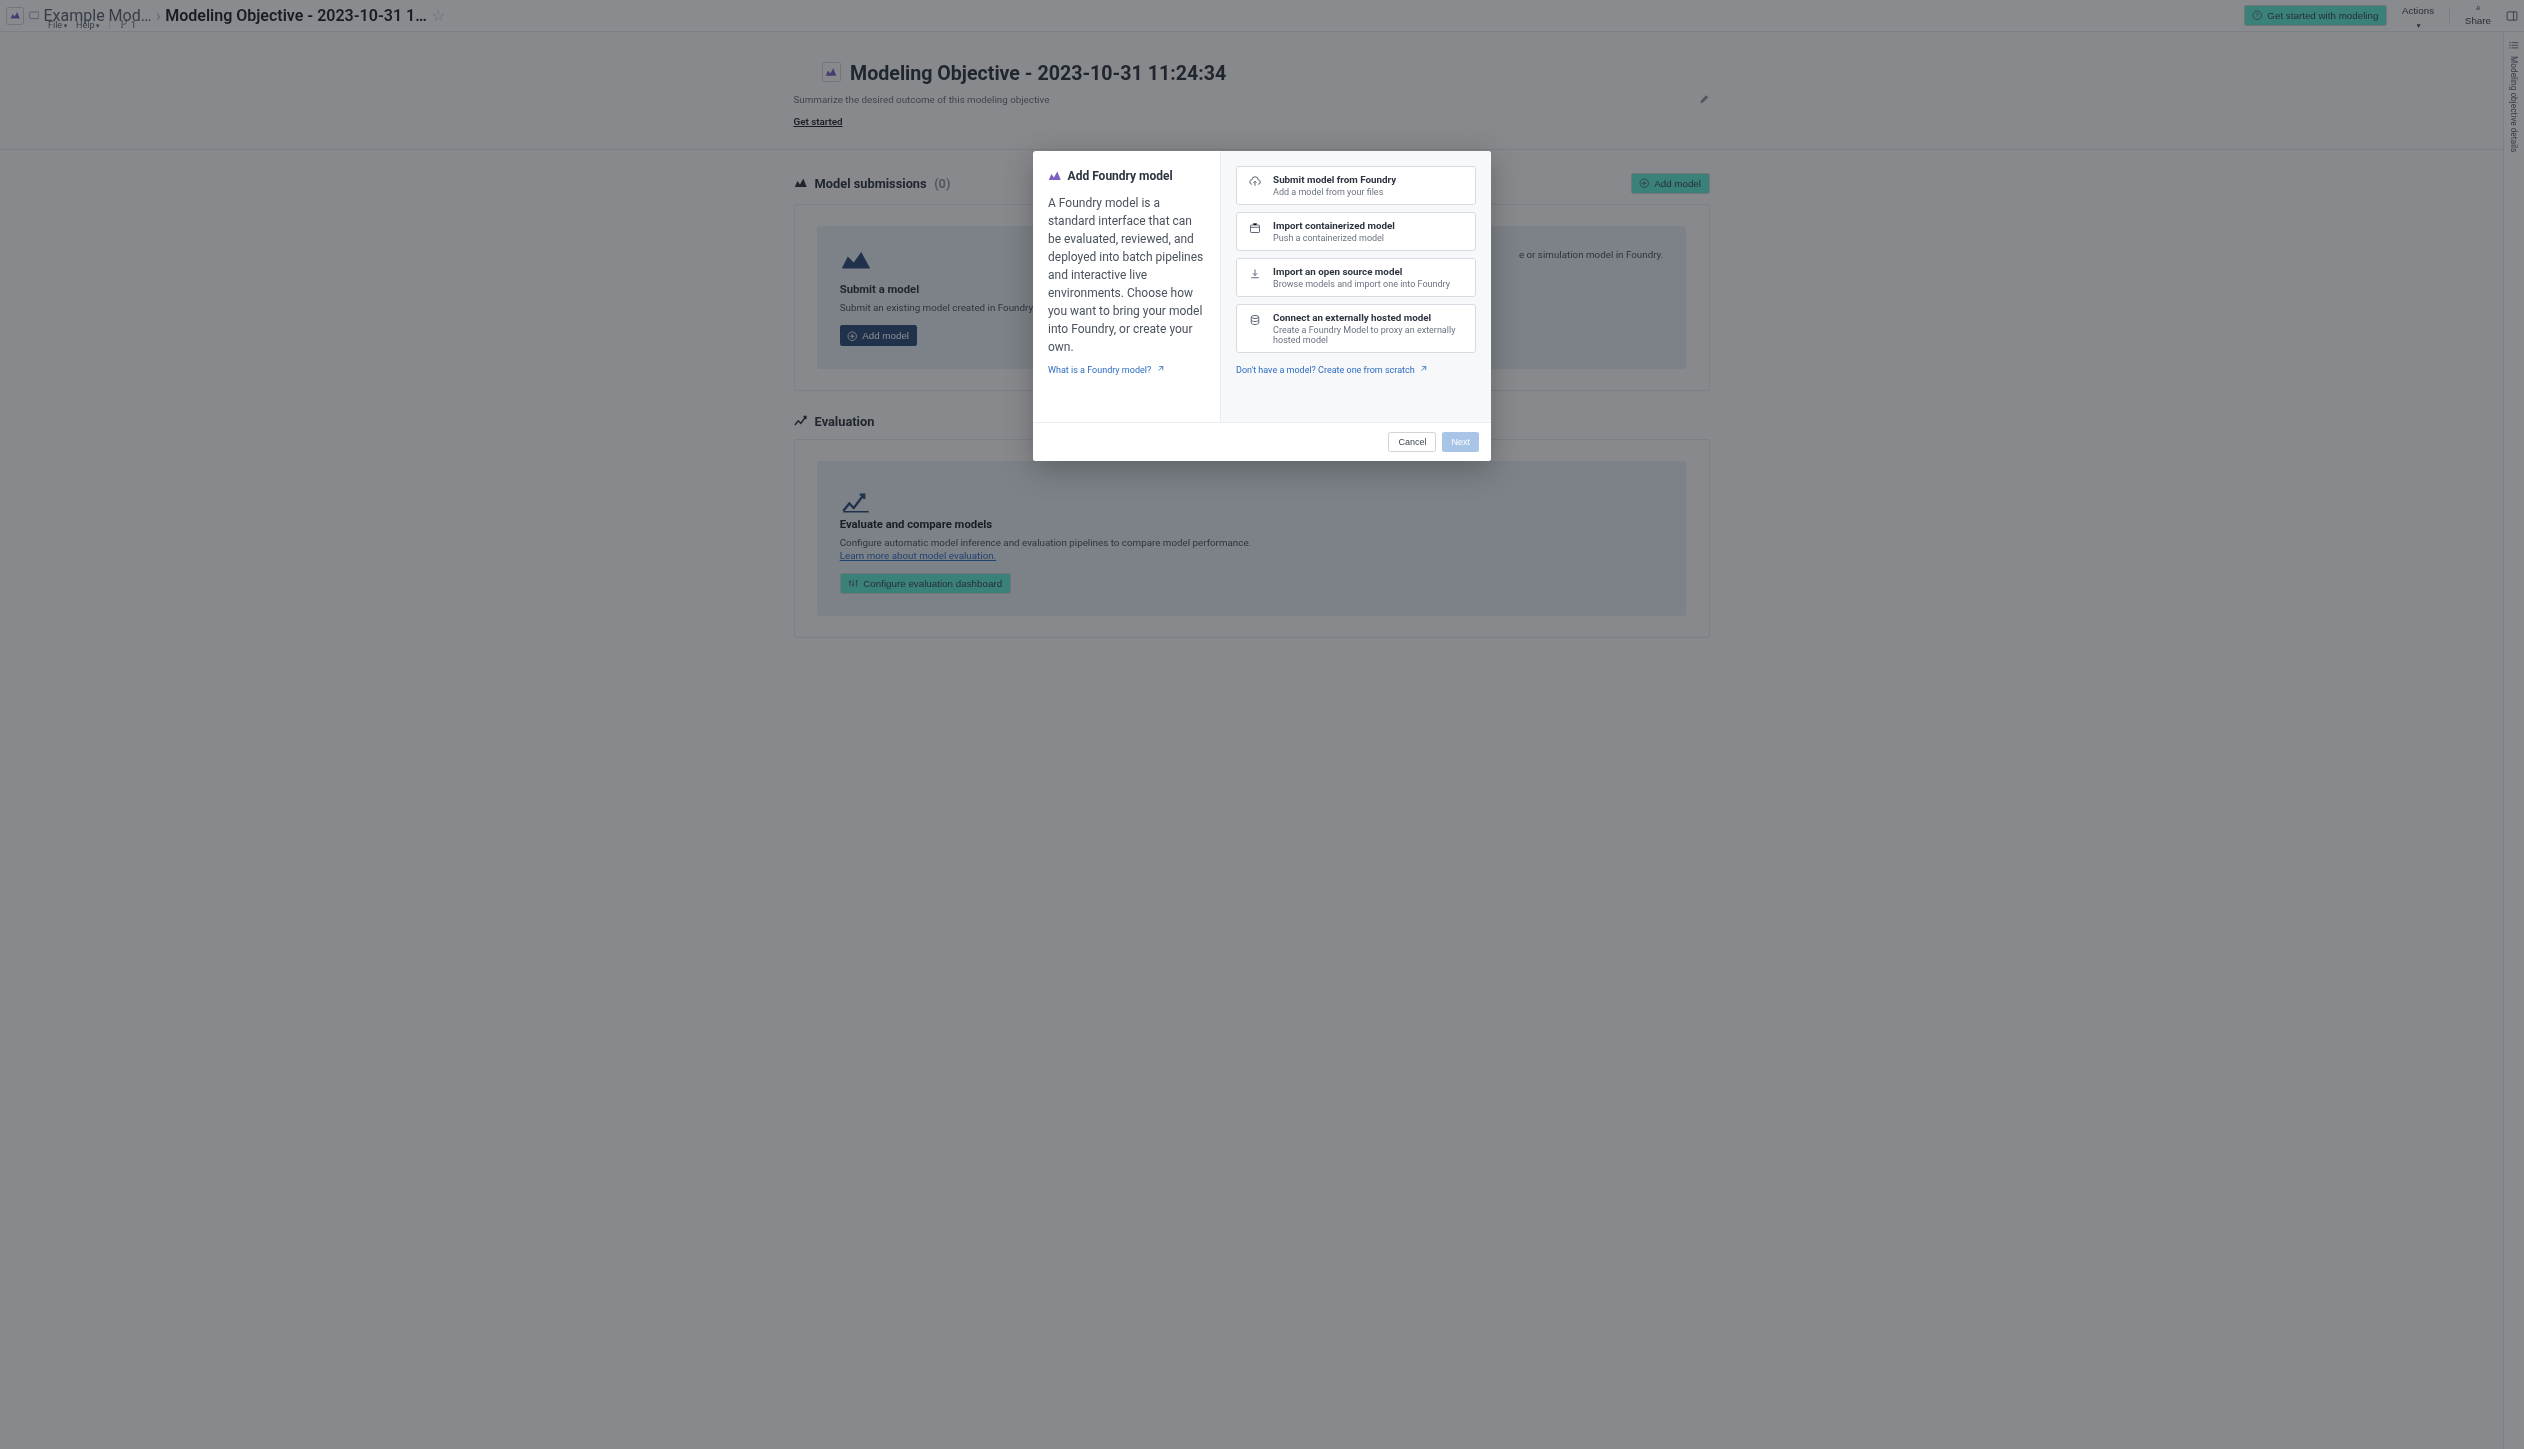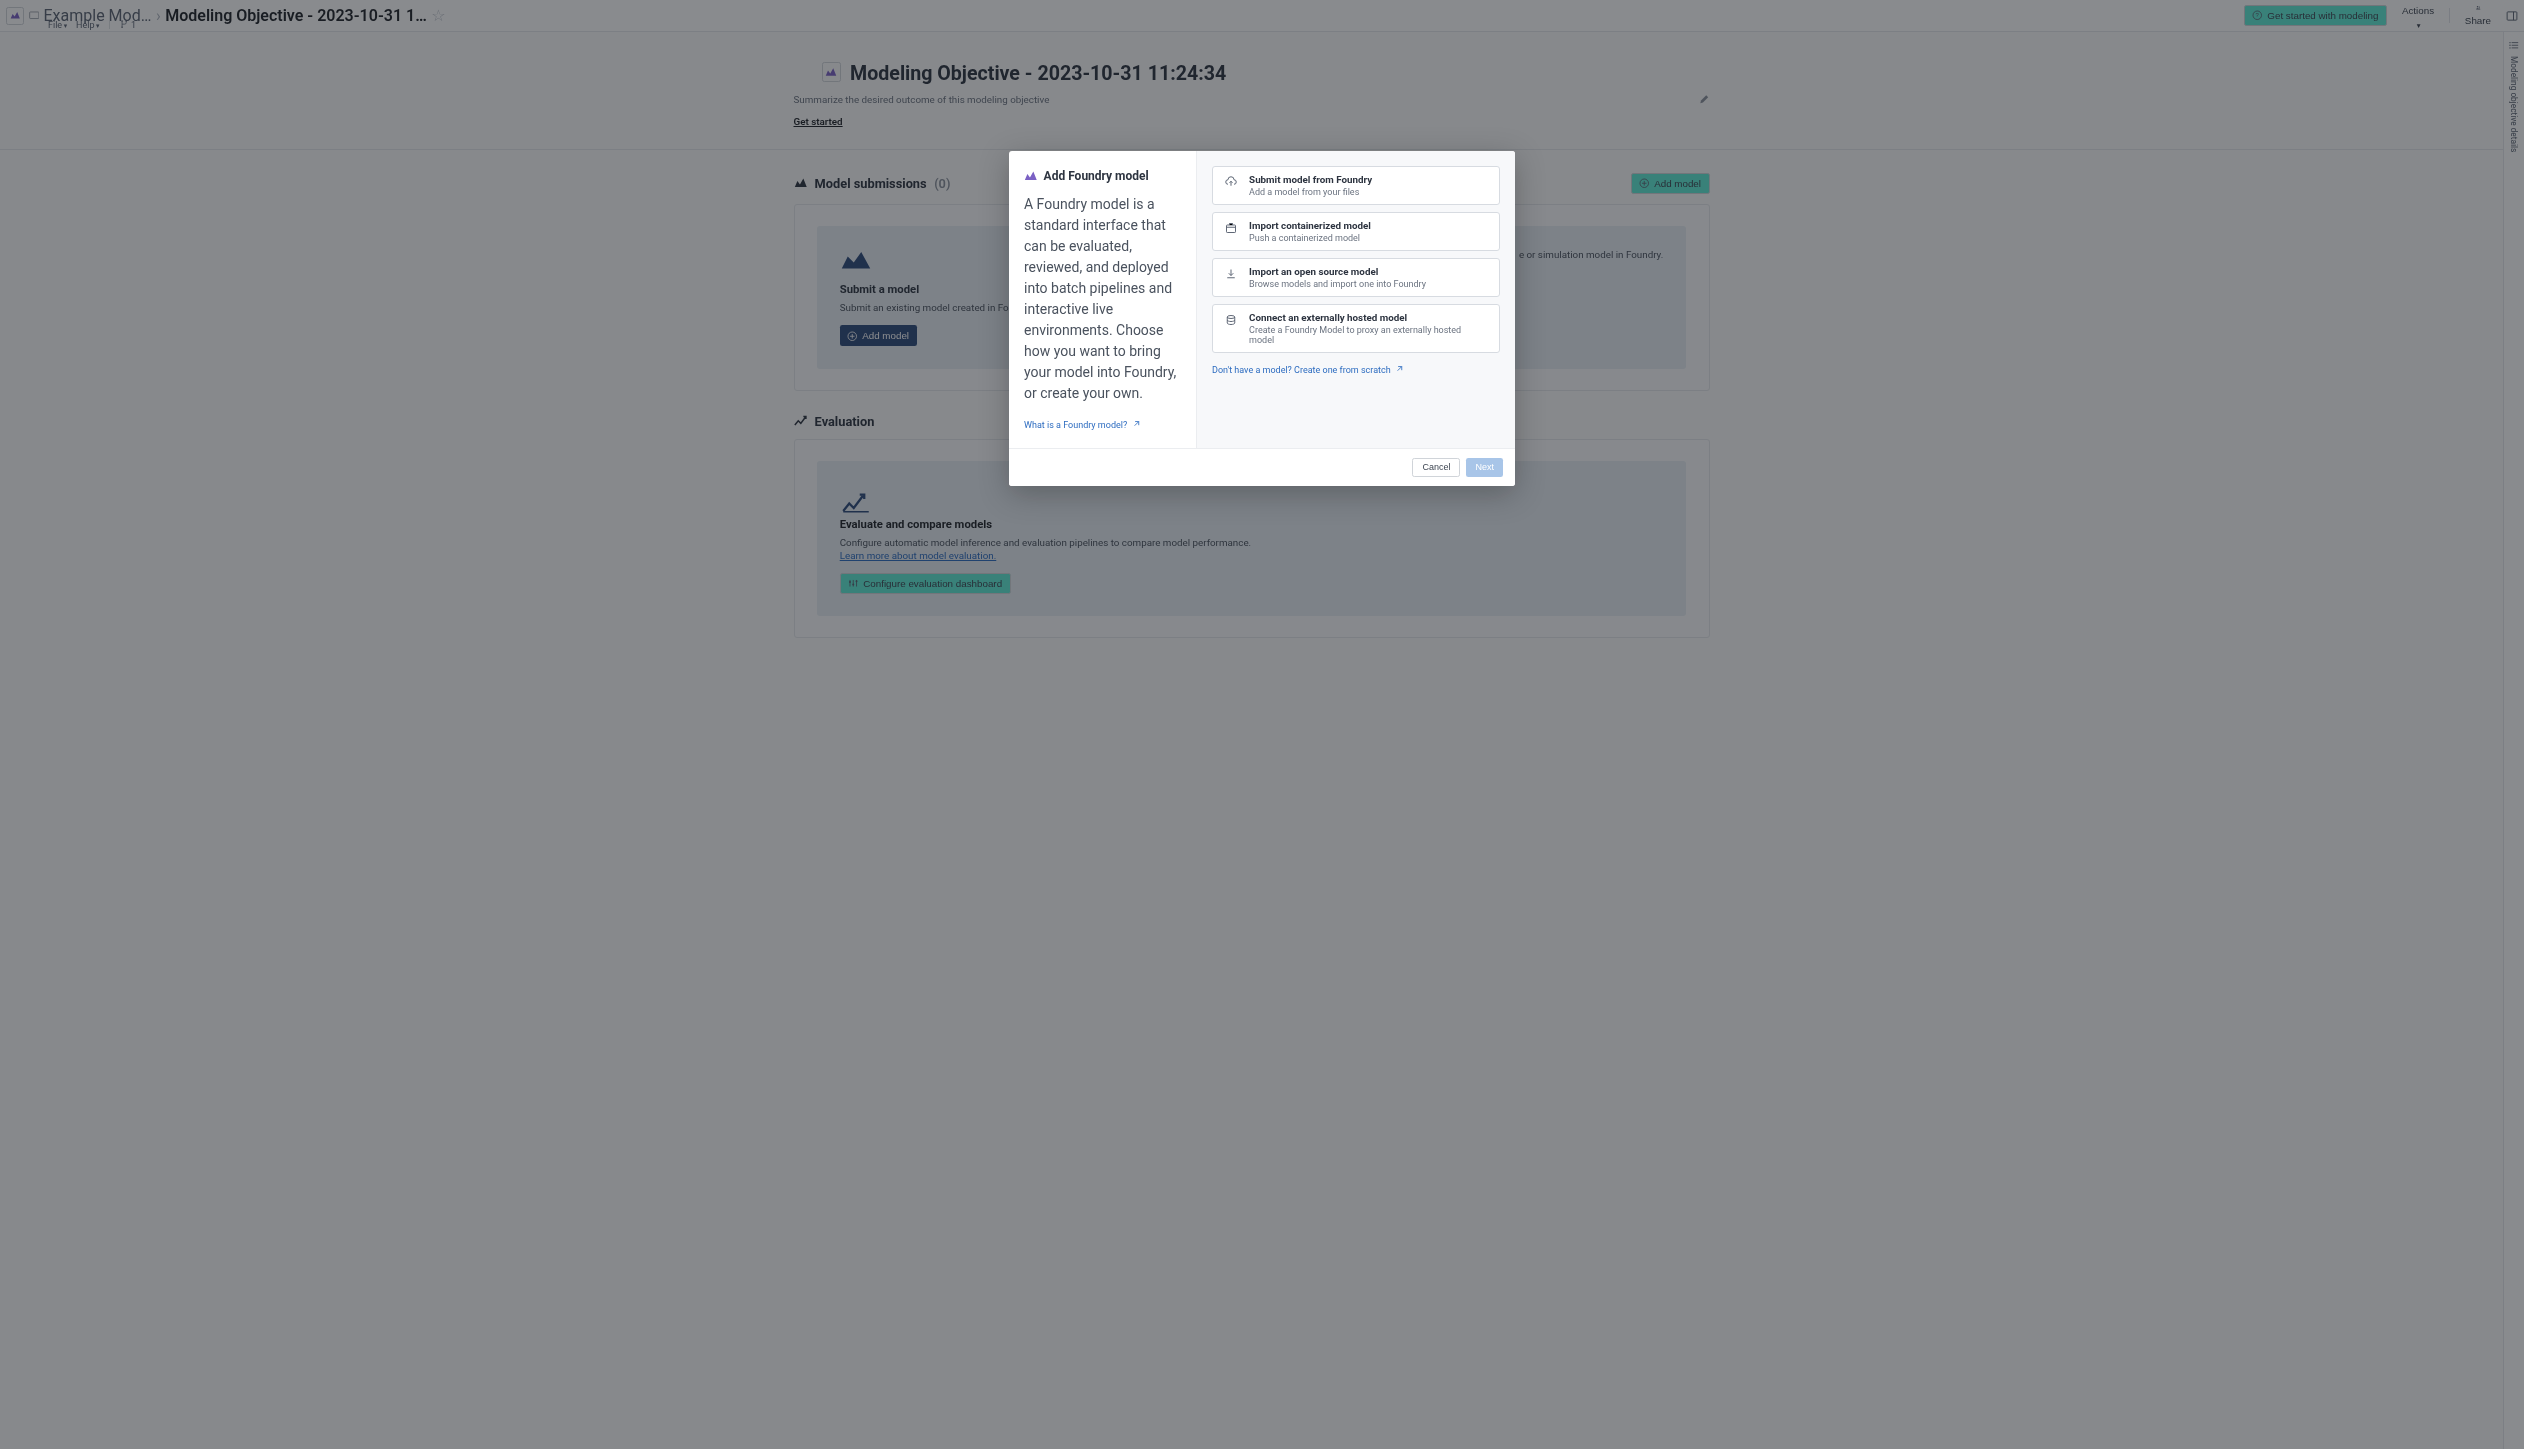--- a/index.html
+++ b/index.html
@@ -56,26 +56,26 @@
 .card-col p { font-size: 9.8px; color: #4a525e; margin-bottom: 12px; }
 .btn-primary { background: #2d4a7a; color: #fff; border: none; }
 .link { color: #2d6cc0; text-decoration: underline; cursor: pointer; }
 
 
 .rightbar { width: 21px; border-left: 0.8px solid #e4e7eb; background: #fff; display: flex; flex-direction: column; align-items: center; padding-top: 7.5px; }
 .rightbar .rlabel { writing-mode: vertical-rl; font-size: 8.3px; color: #5a6372; margin-top: 6px; }
 
 
 .overlay { position: fixed; inset: 0; background: rgba(20, 24, 30, 0.5); display: flex; align-items: flex-start; justify-content: center; padding-top: 151px; z-index: 100; }
-.modal { width: 506px; background: #fff; border-radius: 3px; box-shadow: 0 7.5px 30px rgba(0,0,0,0.25); overflow: hidden; }
+.modal { width: 458px; background: #fff; border-radius: 3px; box-shadow: 0 7.5px 30px rgba(0,0,0,0.25); overflow: hidden; }
 .modal-body { display: flex; min-height: 271px; }
 .modal-left { width: 188px; padding: 18px 15px; border-right: 0.8px solid #ebedf0; }
 .modal-left .mtitle { display: flex; align-items: center; gap: 6px; font-size: 12px; font-weight: 700; color: #2d3440; margin-bottom: 10.5px; }
 .modal-left .mtitle svg { color: #7b61c4; }
-.modal-left p { font-size: 14px; line-height: 1.5; color: #4a525e; margin-bottom: 15px; }
+.modal-left p { font-size: 12px; line-height: 1.5; color: #4a525e; margin-bottom: 8px; }
 .modal-left .mlink { font-size: 9px; color: #2d6cc0; display: inline-flex; align-items: center; gap: 4.5px; cursor: pointer; }
 
 .modal-right { flex: 1; background: #f7f8fa; padding: 15px; display: flex; flex-direction: column; gap: 7.5px; }
 .opt { border: 0.8px solid #d7dbe1; border-radius: 3px; background: #fff; padding: 7px 12px; display: flex; gap: 10.5px; cursor: pointer; }
 .opt .oicon { width: 13.6px; height: 13.6px; color: #5a6372; margin-top: 1.5px; flex-shrink: 0; }
 .opt .otitle { font-size: 9.8px; font-weight: 700; color: #2d3440; }
 .opt .osub { font-size: 9px; color: #6b7380; margin-top: 1.5px; }
 .scratch-link { font-size: 9px; color: #2d6cc0; display: inline-flex; align-items: center; gap: 4.5px; margin-top: 4.5px; cursor: pointer; }
 
 .modal-foot { border-top: 0.8px solid #ebedf0; padding: 9px 12px; display: flex; justify-content: flex-end; gap: 6px; background: #fff; }

